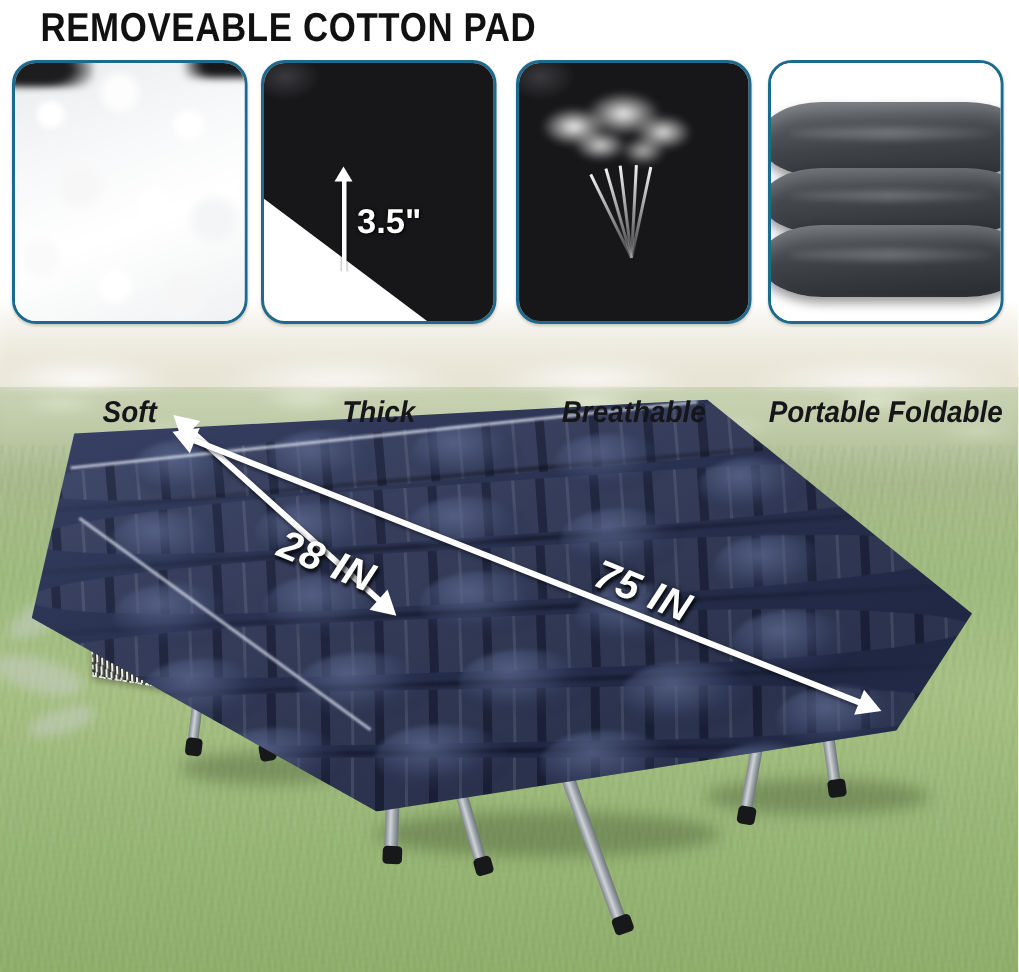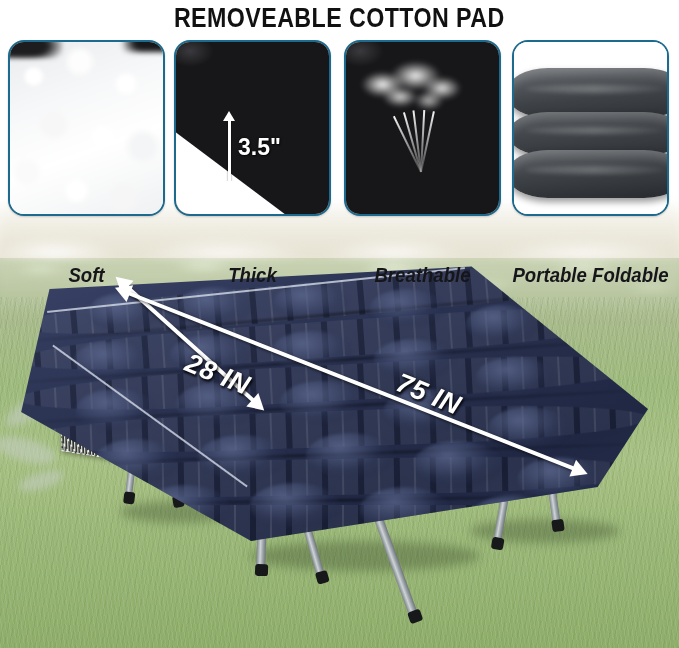--- a/index.html
+++ b/index.html
@@ -9,21 +9,21 @@
     overflow: hidden; background: #fff;
   }
   #infographic {
     position: relative; width: 679px; height: 648px; overflow: hidden;
     background: #ffffff;
   }
 
   
   .title-bar {
     position: absolute; left: 0; top: 0; width: 679px; height: 36px;
-    display: flex; align-items: center; justify-content: center;
+    display: flex; align-items: center; 
     background: #ffffff; z-index: 20;
   }
   .title-text {
     font-family: "Liberation Sans Narrow", "Liberation Sans", sans-serif;
     font-weight: bold; font-size: 27px; letter-spacing: 0.5px;
     color: #111111; transform: scaleX(0.86); transform-origin: center;
     white-space: nowrap; line-height: 1;
   }
 
   

